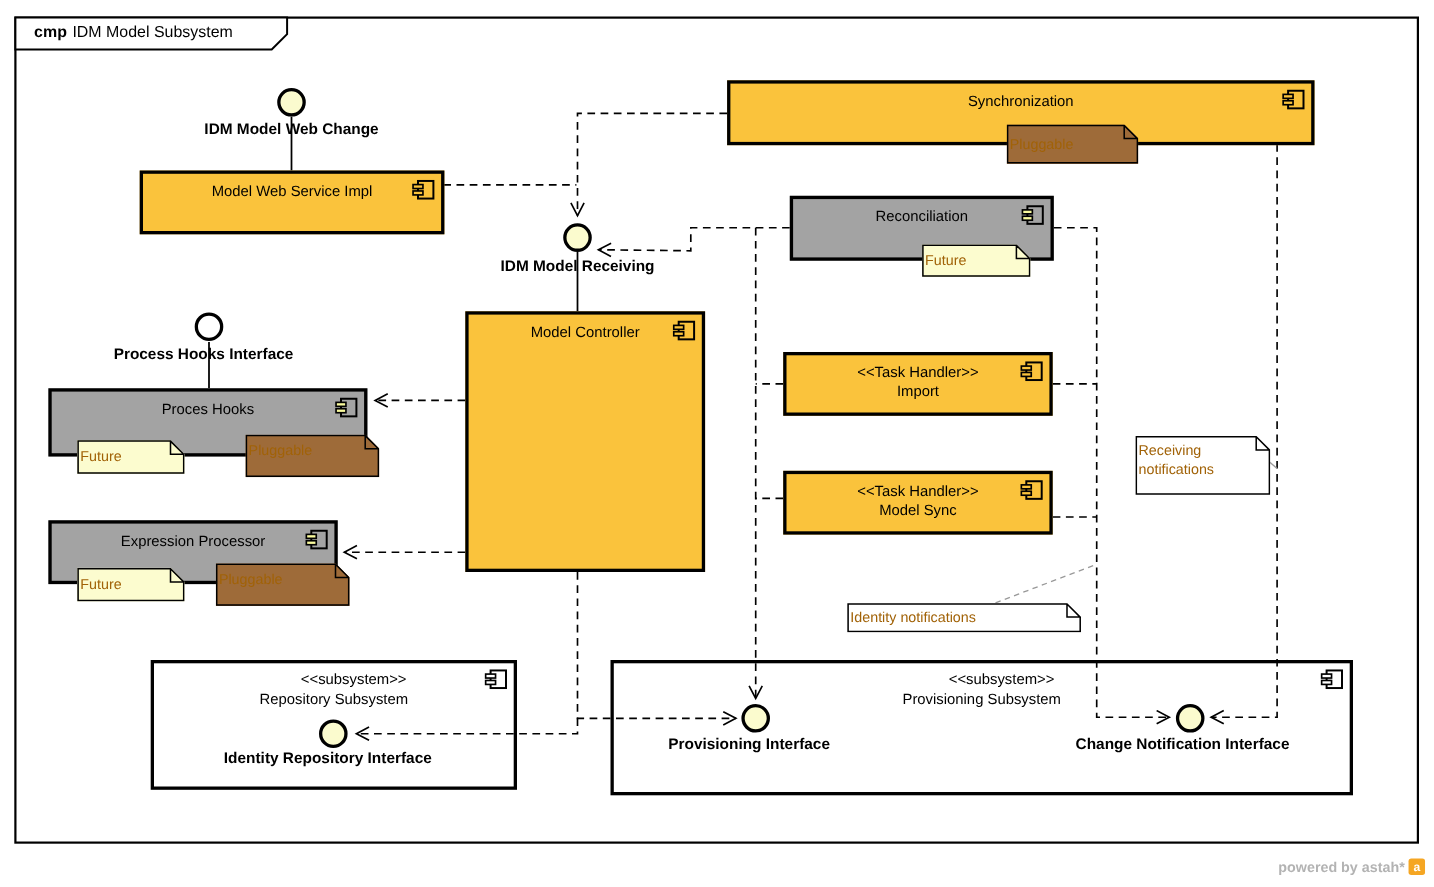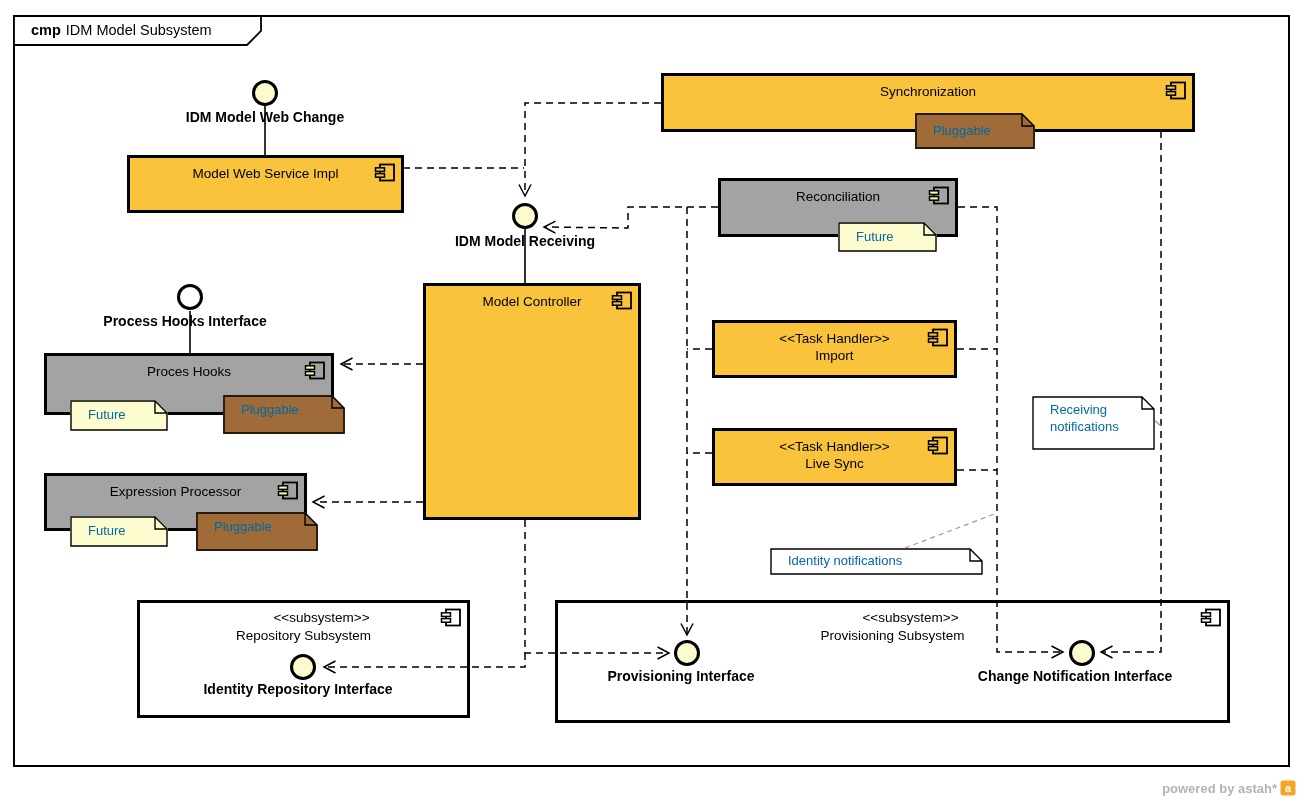--- a/index.html
+++ b/index.html
@@ -54,22 +54,22 @@
   .note { position:absolute; z-index:5; }
   .note-fill {
     position:absolute; left:0; top:0; right:0; bottom:0;
     clip-path:polygon(0 0, calc(100% - 13px) 0, 100% 13px, 100% 100%, 0 100%);
   }
   .note.pale  .note-fill { background:#FCFCCF; }
   .note.brown .note-fill { background:#9E6B39; }
   .note.white .note-fill { background:#ffffff; }
   .note svg { position:absolute; left:0; top:0; }
   .note-text {
-    position:absolute; left:18px; top:2px; right:13px;
-    font-size:13px; line-height:17px; color:#0369a1;
+    position:absolute; left:3px; top:2px; right:13px;
+    font-size:13px; line-height:17px; color:#a16207;
   }
 
   .watermark {
     position:absolute; left:1100px; top:780px; width:196px; text-align:right;
     color:#b3b3b3; font-weight:bold; font-size:13px; z-index:4;
   }
   .watermark .logo { display:inline-block; vertical-align:-3px; margin-left:3px; }
 </style>
 </head>
 <body>
@@ -207,21 +207,21 @@
     <svg width="22" height="19" viewBox="0 0 22 19">
         <rect x="6" y="1.5" width="14" height="16" fill="none" stroke="#000" stroke-width="1.8"></rect>
         <rect class="icon-tab" x="1.5" y="4.8" width="9" height="3.6" stroke="#000" stroke-width="1.5"></rect>
         <rect class="icon-tab" x="1.5" y="10.6" width="9" height="3.6" stroke="#000" stroke-width="1.5"></rect>
       </svg>
   </span>
 </div>
 
 <div class="comp orange" style="left:712px; top:428px; width:245px; height:58px;">
   <div class="comp-stereo">&lt;&lt;Task Handler&gt;&gt;</div>
-  <div class="comp-label">Live Sync</div>
+  <div class="comp-label">Model Sync</div>
   <span class="comp-icon">
     <svg width="22" height="19" viewBox="0 0 22 19">
         <rect x="6" y="1.5" width="14" height="16" fill="none" stroke="#000" stroke-width="1.8"></rect>
         <rect class="icon-tab" x="1.5" y="4.8" width="9" height="3.6" stroke="#000" stroke-width="1.5"></rect>
         <rect class="icon-tab" x="1.5" y="10.6" width="9" height="3.6" stroke="#000" stroke-width="1.5"></rect>
       </svg>
   </span>
 </div>
 
 <div class="ball" style="left:252px; top:80px;"></div>

